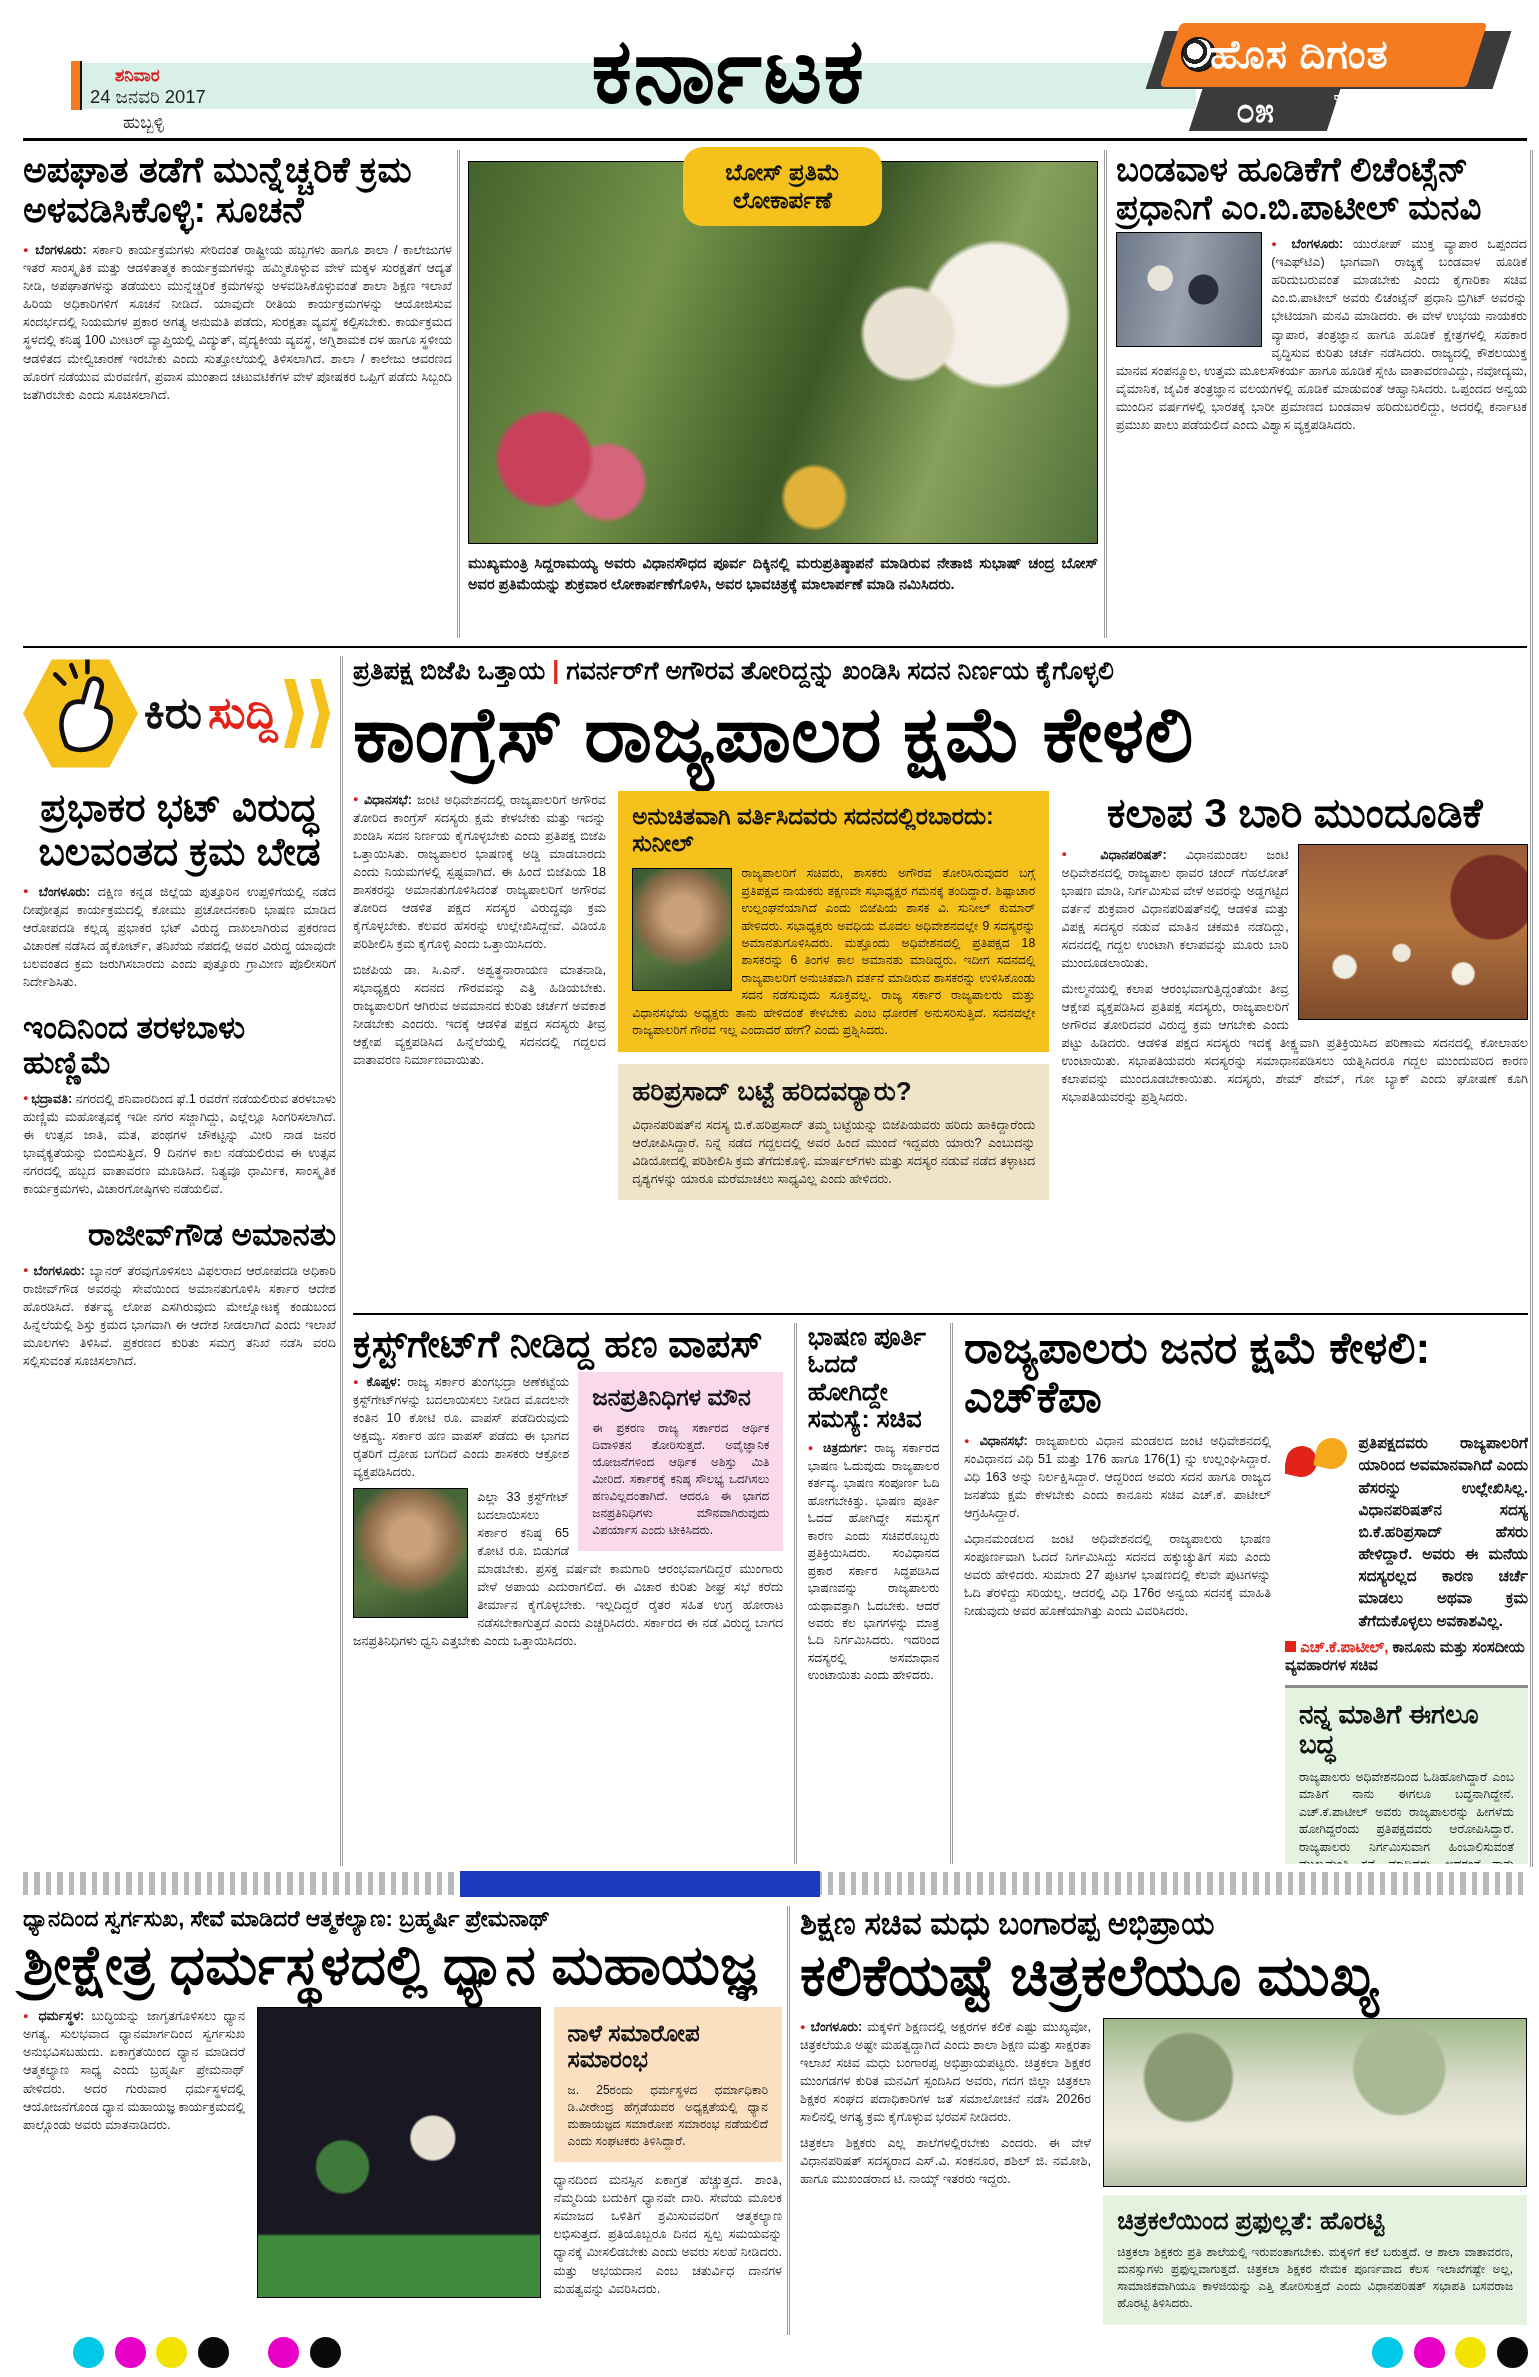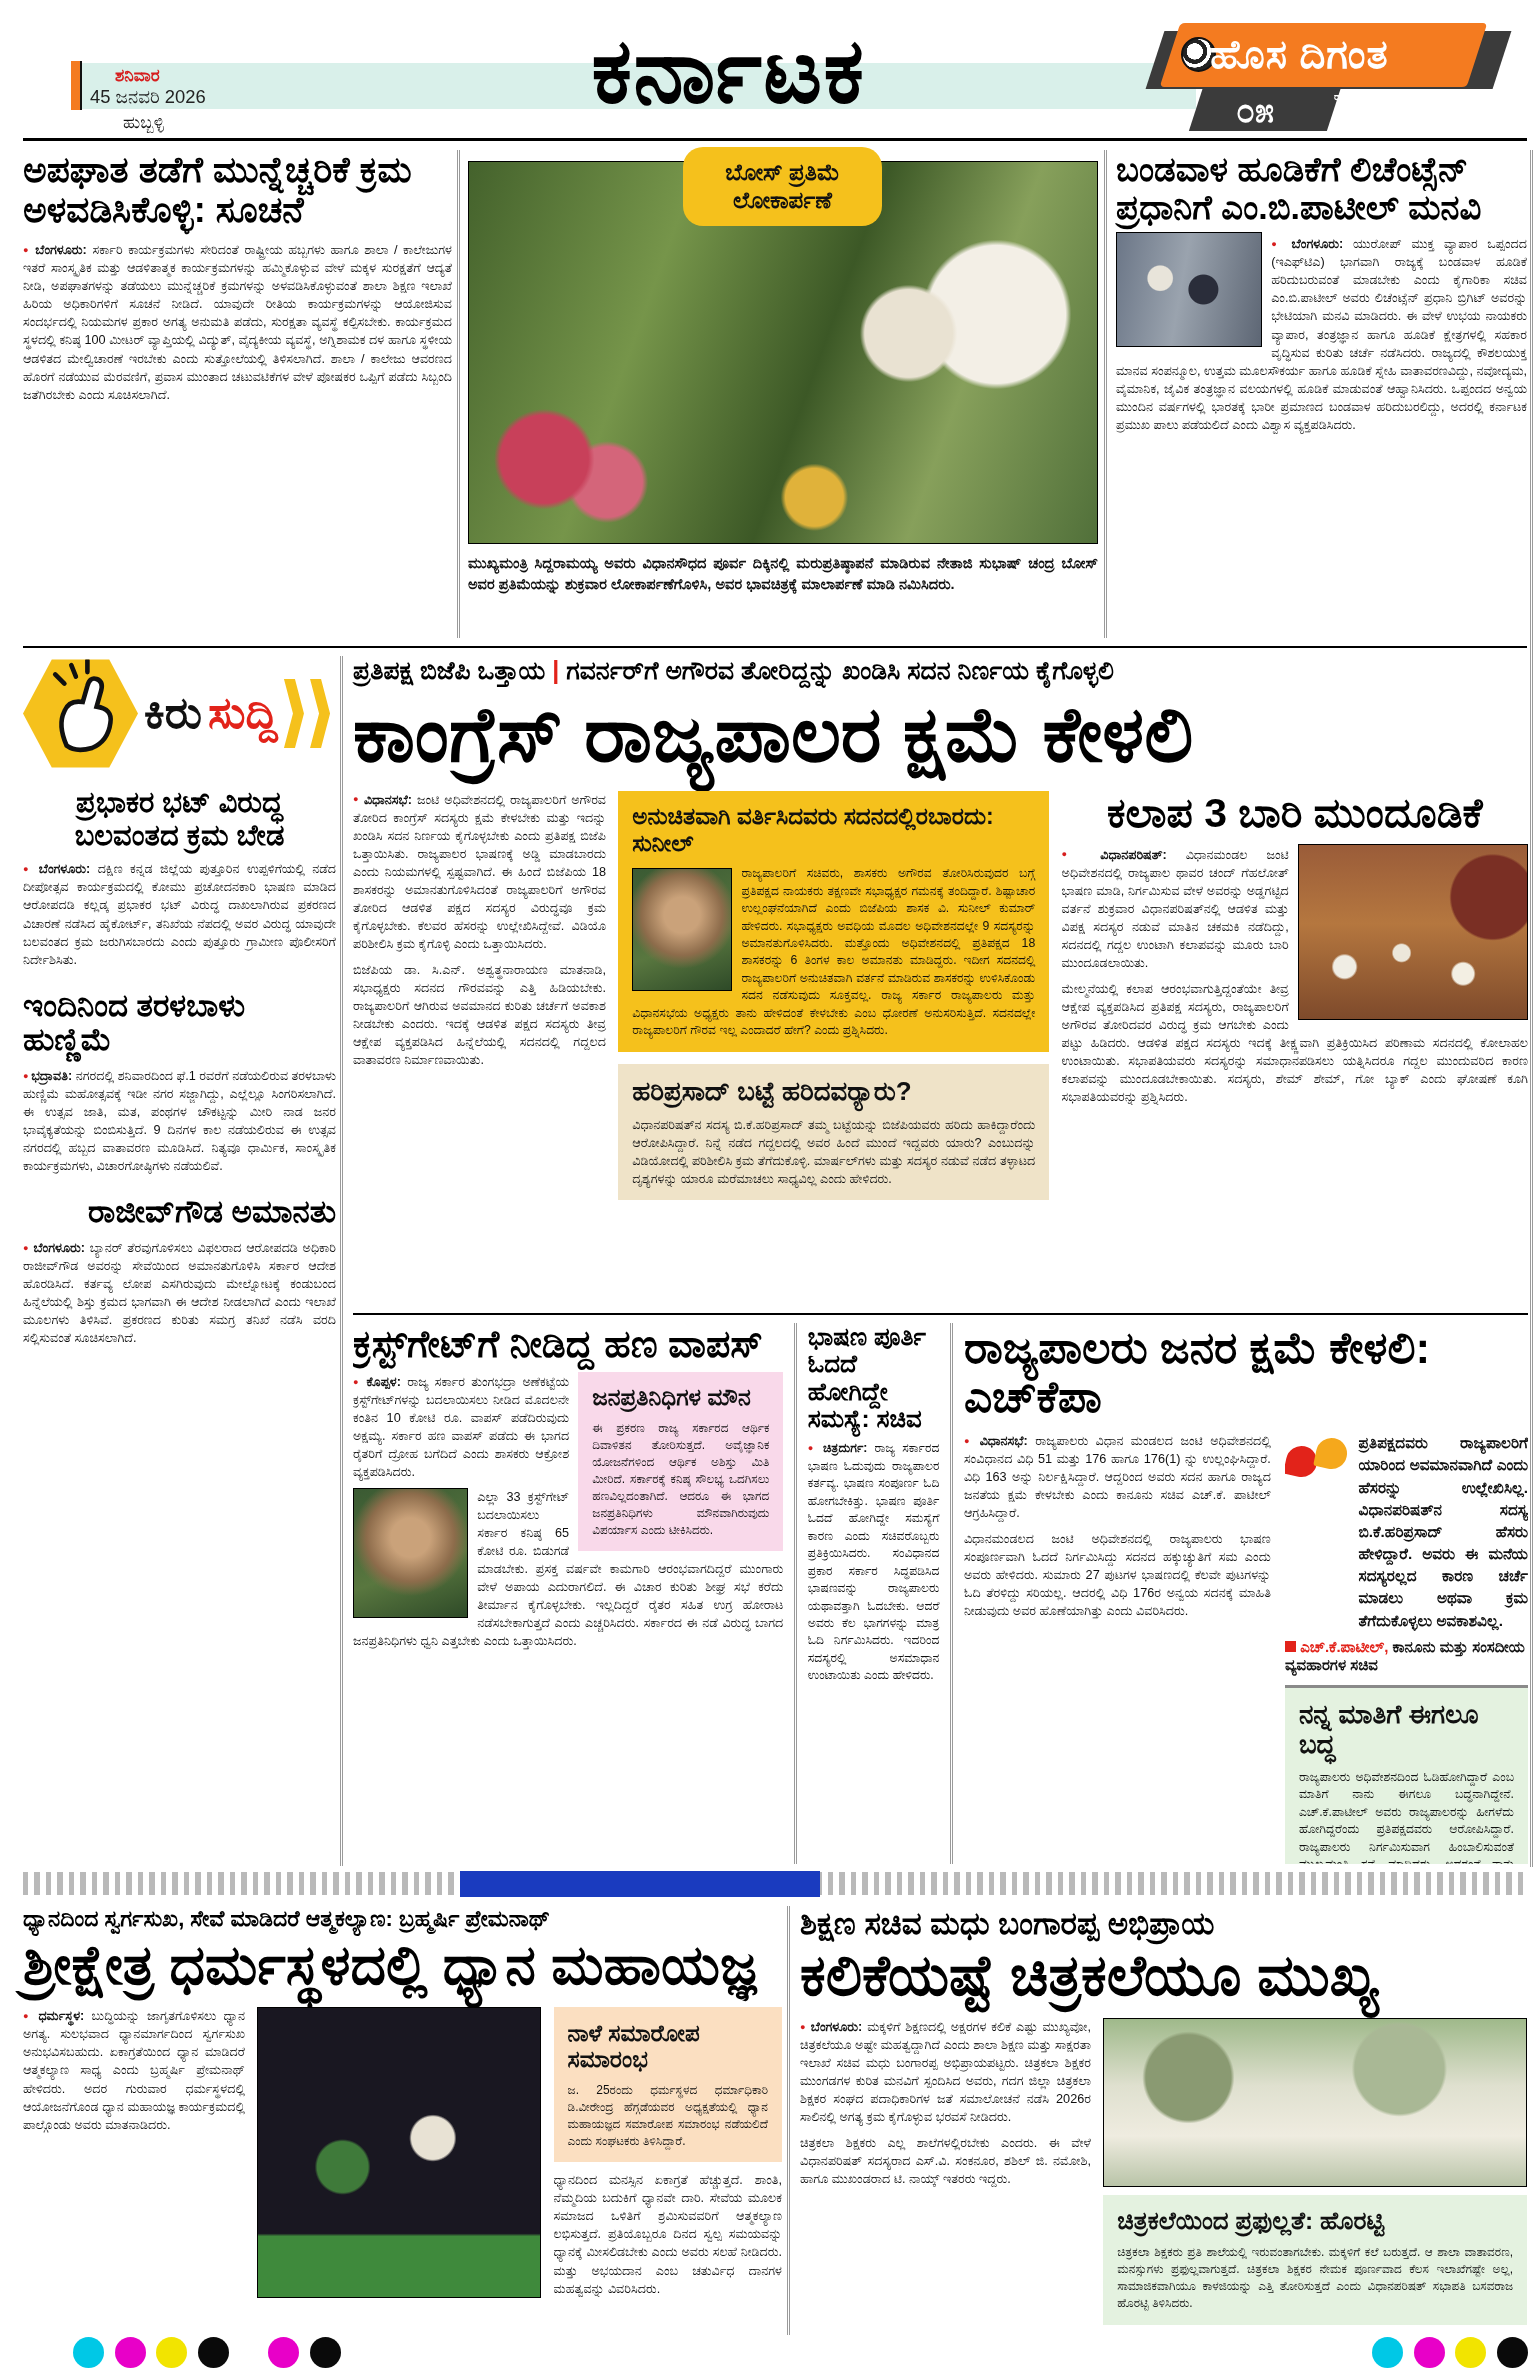--- a/index.html
+++ b/index.html
@@ -86,21 +86,21 @@
   .brand-word{font-size:44px;font-weight:900;}
   .brand-red{color:#e2231a;}
   .col{overflow:hidden;}
 </style>
 </head>
 <body>
 
 <div class="abs mint-strip"></div>
 <div class="abs orange-tab"></div>
 <div class="abs ed-day">ಶನಿವಾರ</div>
-<div class="abs ed-date">45 ಜನವರಿ 2026</div>
+<div class="abs ed-date">24 ಜನವರಿ 2017</div>
 <div class="abs ed-city">ಹುಬ್ಬಳ್ಳಿ</div>
 <div class="abs section-title">ಕರ್ನಾಟಕ</div>
 <div class="abs logo-wrap">
   <div class="logo-dark1"></div>
   <div class="logo-orange"></div>
   <div class="logo-globe"></div>
   <div class="logo-text">ಹೊಸ ದಿಗಂತ</div>
   <div class="logo-dark2"></div>
   <div class="logo-tagline">ರಾಷ್ಟ್ರ ಜಾಗೃತಿಯ ಧ್ವನಿ</div>
   <div class="logo-pagenum">೦೫</div>
@@ -153,21 +153,21 @@
         </g>
       </svg>
     </div>
     <span class="brand-word">ಕಿರು</span>
       <span class="brand-word brand-red">ಸುದ್ದಿ</span>
     <span class="chev"></span>
     <span class="chev"></span>
   </div>
 
   <div style="margin-top:15.3px;">
-    <div class="headline" style="font-size:29px;text-align:center;">ಪ್ರಭಾಕರ ಭಟ್ ವಿರುದ್ಧ ಬಲವಂತದ ಕ್ರಮ ಬೇಡ</div>
+    <div class="headline" style="font-size:39px;text-align:center;">ಪ್ರಭಾಕರ ಭಟ್ ವಿರುದ್ಧ ಬಲವಂತದ ಕ್ರಮ ಬೇಡ</div>
     <p class="body-text" style="margin-top:9.2px;">
       <span class="dateline">ಬೆಂಗಳೂರು:</span>
       <span>ದಕ್ಷಿಣ ಕನ್ನಡ ಜಿಲ್ಲೆಯ ಪುತ್ತೂರಿನ ಉಪ್ಪಳಿಗೆಯಲ್ಲಿ ನಡೆದ ದೀಪೋತ್ಸವ ಕಾರ್ಯಕ್ರಮದಲ್ಲಿ ಕೋಮು ಪ್ರಚೋದನಕಾರಿ ಭಾಷಣ ಮಾಡಿದ ಆರೋಪದಡಿ ಕಲ್ಲಡ್ಕ ಪ್ರಭಾಕರ ಭಟ್ ವಿರುದ್ಧ ದಾಖಲಾಗಿರುವ ಪ್ರಕರಣದ ವಿಚಾರಣೆ ನಡೆಸಿದ ಹೈಕೋರ್ಟ್, ತನಿಖೆಯ ನೆಪದಲ್ಲಿ ಅವರ ವಿರುದ್ಧ ಯಾವುದೇ ಬಲವಂತದ ಕ್ರಮ ಜರುಗಿಸಬಾರದು ಎಂದು ಪುತ್ತೂರು ಗ್ರಾಮೀಣ ಪೊಲೀಸರಿಗೆ ನಿರ್ದೇಶಿಸಿತು.</span>
     </p>
   </div>
 
   <div style="margin-top:20px;">
     <div class="headline" style="font-size:31px;">ಇಂದಿನಿಂದ ತರಳಬಾಳು ಹುಣ್ಣಿಮೆ</div>
     <p class="body-text" style="margin-top:9.2px;">
       <span class="dateline">ಭದ್ರಾವತಿ:</span>

